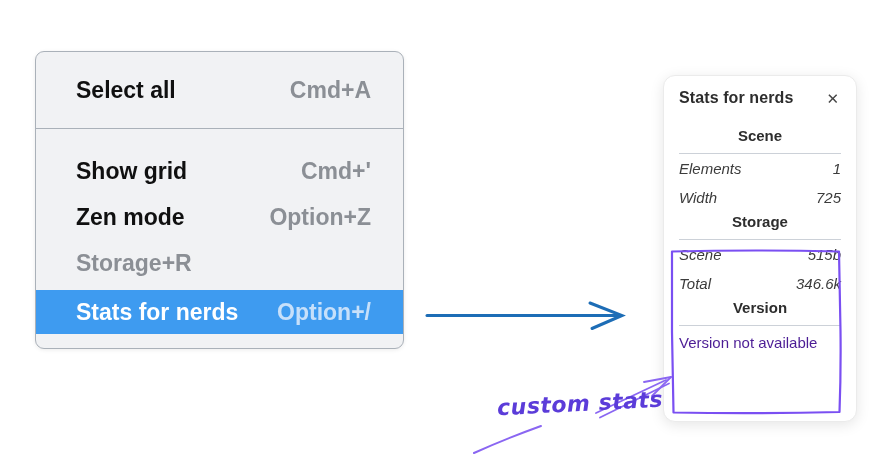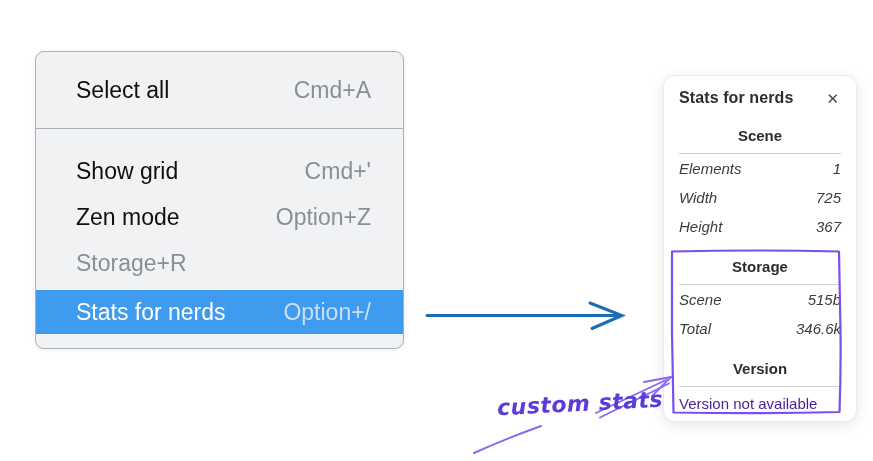--- a/index.html
+++ b/index.html
@@ -14,21 +14,21 @@
     box-sizing:border-box;
     background:#f1f2f4;
     border:1px solid #aab1b9;
     border-radius:9px;
     box-shadow:0 1px 4px rgba(0,0,0,.08);
   }
   .menu-item{
     display:flex;justify-content:space-between;align-items:center;
     padding:0 32px 0 40px;
     font-size:23px;color:#101010;
-    height:46px;white-space:nowrap;
+    height:46px;white-space:nowrap;font-weight:bold;
   }
   .menu-item.first{height:76px;}
   .menu-shortcut{color:#8b8f95;}
   .menu-divider{height:1px;background:#aab1b9;}
   .menu-group{padding-top:19px;}
   .menu-item.selected{
     background:#3e9bf0;color:#ffffff;
     height:44px;margin-top:4px;
   }
   .menu-item.selected .menu-shortcut{color:#c7e0fa;}
@@ -49,21 +49,21 @@
   }
   .panel-title{font-size:16px;font-weight:bold;color:#2d2d2d;letter-spacing:.1px;}
   .panel-close{
     font-size:15px;color:#454545;cursor:pointer;line-height:1;
     padding:1px 2px;
   }
   .section-heading{
     text-align:center;font-size:15px;font-weight:bold;color:#2d2d2d;
     margin-top:19px;line-height:20px;
   }
-  .section-heading.tight{margin-top:16px;}
+  .section-heading.tight{margin-top:0;}
   .panel-hr{height:1px;background:#ccd1d8;margin:7px 15px 0 15px;}
   .stat-row{
     display:flex;justify-content:space-between;align-items:center;
     padding:0 15px;font-size:15px;height:29px;color:#3c3c3c;font-style:italic;
   }
   .stat-row:first-of-type{margin-top:2px;}
   .panel-note{
     padding:0 15px;font-size:15px;height:29px;display:flex;align-items:center;
     color:#4c1d95;margin-top:2px;
   }
@@ -119,24 +119,20 @@
   <div class="section-heading">Scene</div>
   <div class="panel-hr"></div>
   <div class="stat-row">
     <span>Elements</span>
     <span>1</span>
   </div>
   <div class="stat-row">
     <span>Width</span>
     <span>725</span>
   </div>
-  <div class="stat-row">
-    <span>Height</span>
-    <span>367</span>
-  </div>
 
   <div class="section-heading tight">Storage</div>
   <div class="panel-hr"></div>
   <div class="stat-row">
     <span>Scene</span>
     <span>515b</span>
   </div>
   <div class="stat-row">
     <span>Total</span>
     <span>346.6k</span>

